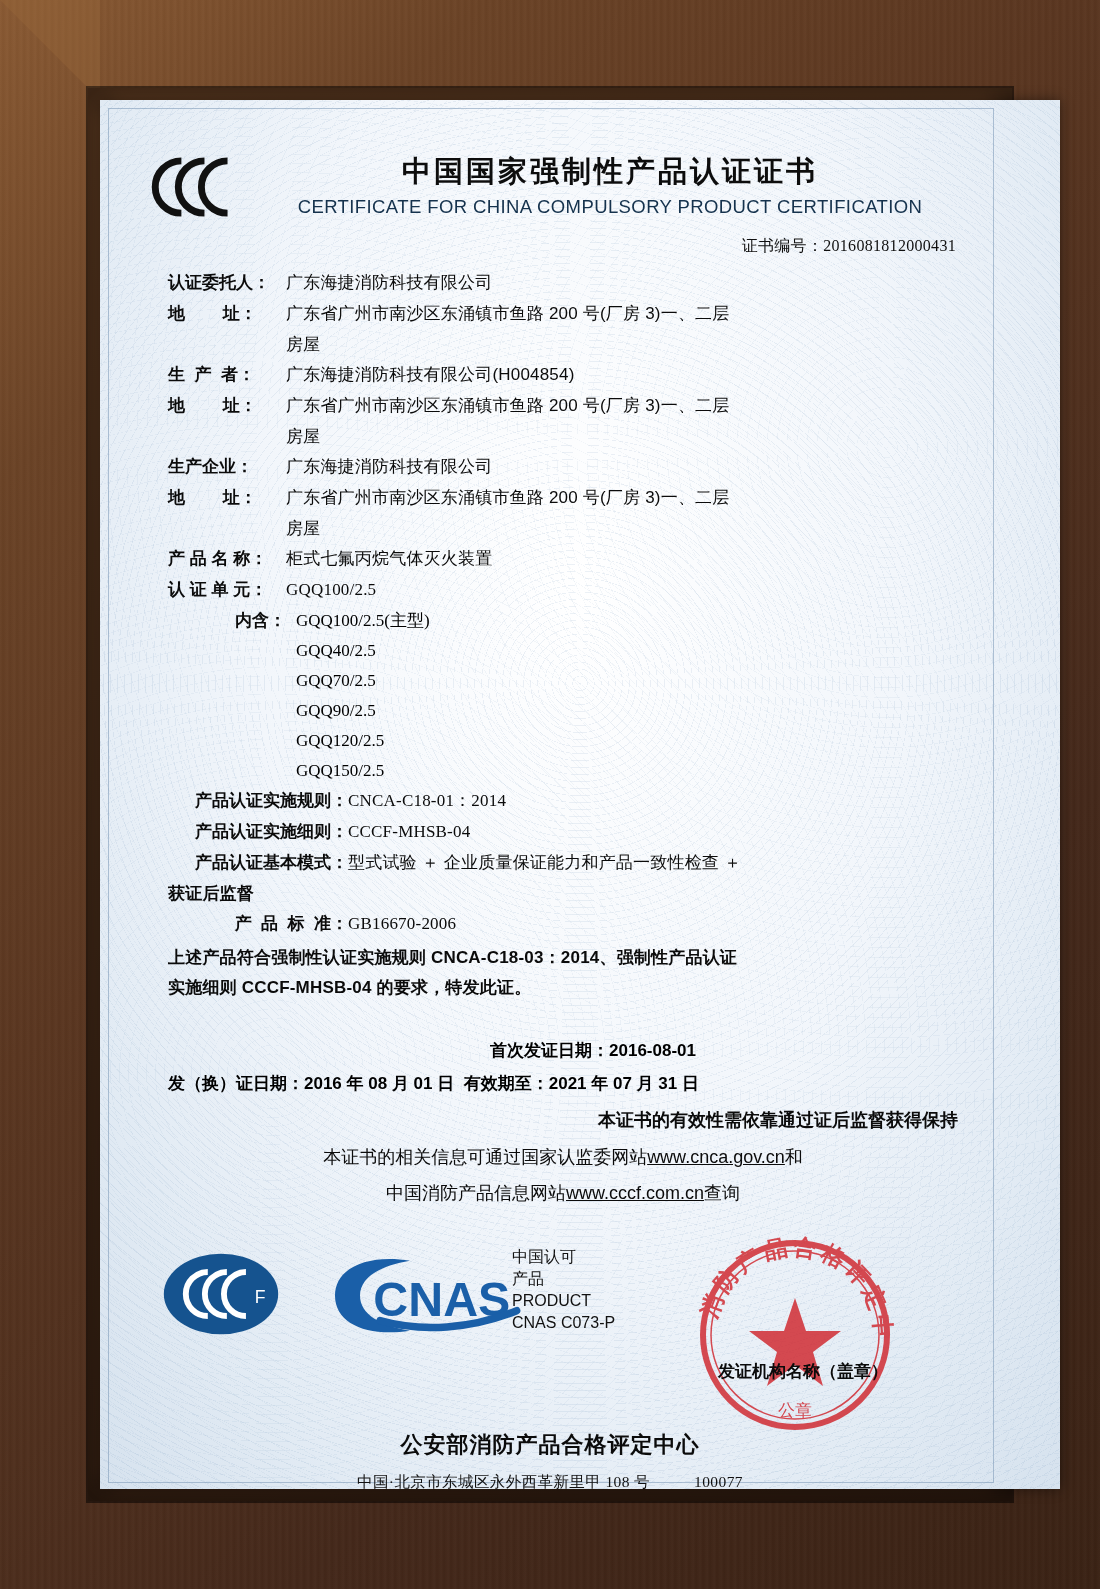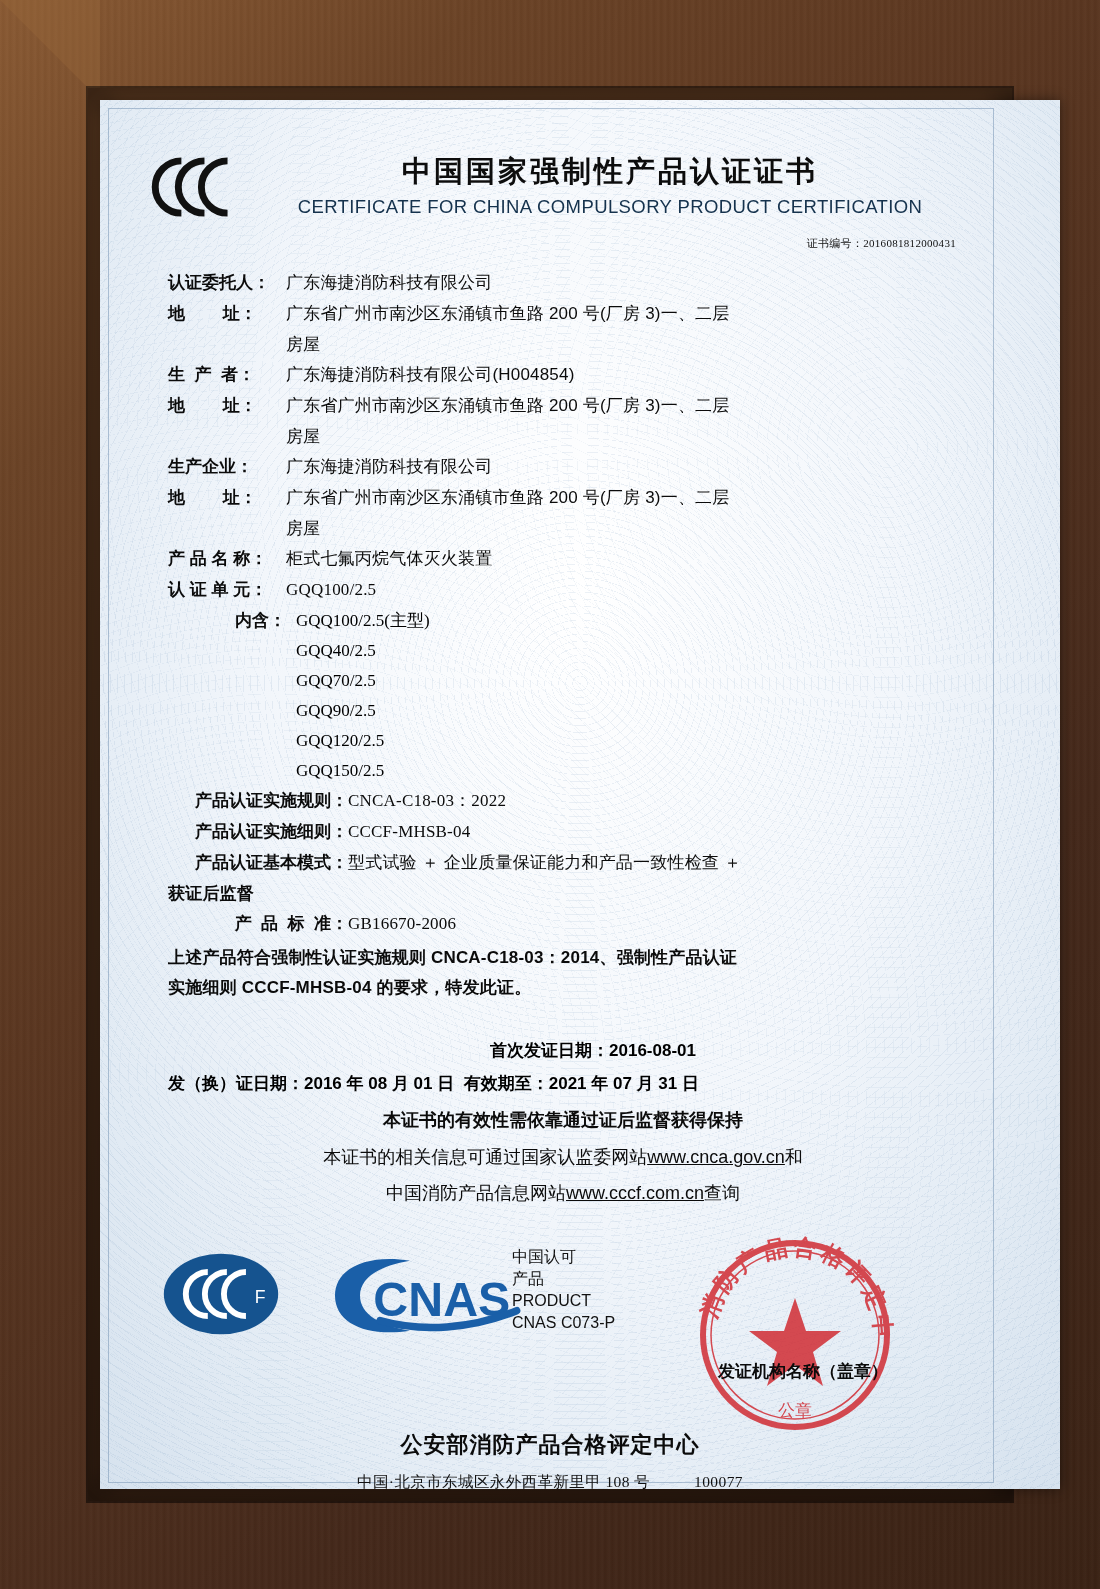--- a/index.html
+++ b/index.html
@@ -105,21 +105,21 @@
     width: 760px;
     text-align: center;
     font-family: "Liberation Sans", sans-serif;
     font-size: 18.5px;
     letter-spacing: 0.4px;
     color: #15324d;
   }
   .cert-no {
     position: absolute;
     right: 44px; top: 136px;
-    font-size: 11px;
+    font-size: 16px;
     color: #101010;
     letter-spacing: 0.3px;
   }
 
   
   .rows {
     position: absolute;
     left: 68px; top: 168px;
     width: 790px;
   }
@@ -182,21 +182,21 @@
     padding-left: 60px;
     margin-top: 32px;
   }
   .dates {
     font-family: "Liberation Sans", sans-serif;
     font-weight: bold;
     font-size: 17px;
     line-height: 34px;
   }
   .note1 {
-    text-align: center;
+    text-align: right;
     font-family: "Liberation Sans", sans-serif;
     font-weight: bold;
     font-size: 18px;
     line-height: 38px;
     color: #0b0b0b;
   }
   .note2 {
     text-align: center;
     font-family: "Liberation Sans", sans-serif;
     font-size: 18px;
@@ -374,21 +374,21 @@
           <div class="uval">GQQ120/2.5</div>
         </div>
         <div class="unit-row">
           <div class="ulbl"></div>
           <div class="uval">GQQ150/2.5</div>
         </div>
       </div>
 
       <div class="row">
         <div class="lbl wide">产品认证实施规则：</div>
-        <div class="val">CNCA-C18-03：2022</div>
+        <div class="val">CNCA-C18-01：2014</div>
       </div>
 
       <div class="row">
         <div class="lbl wide">产品认证实施细则：</div>
         <div class="val">CCCF-MHSB-04</div>
       </div>
 
       <div class="row">
         <div class="lbl wide">产品认证基本模式：</div>
         <div class="val zh">型式试验 ＋ 企业质量保证能力和产品一致性检查 ＋</div>

